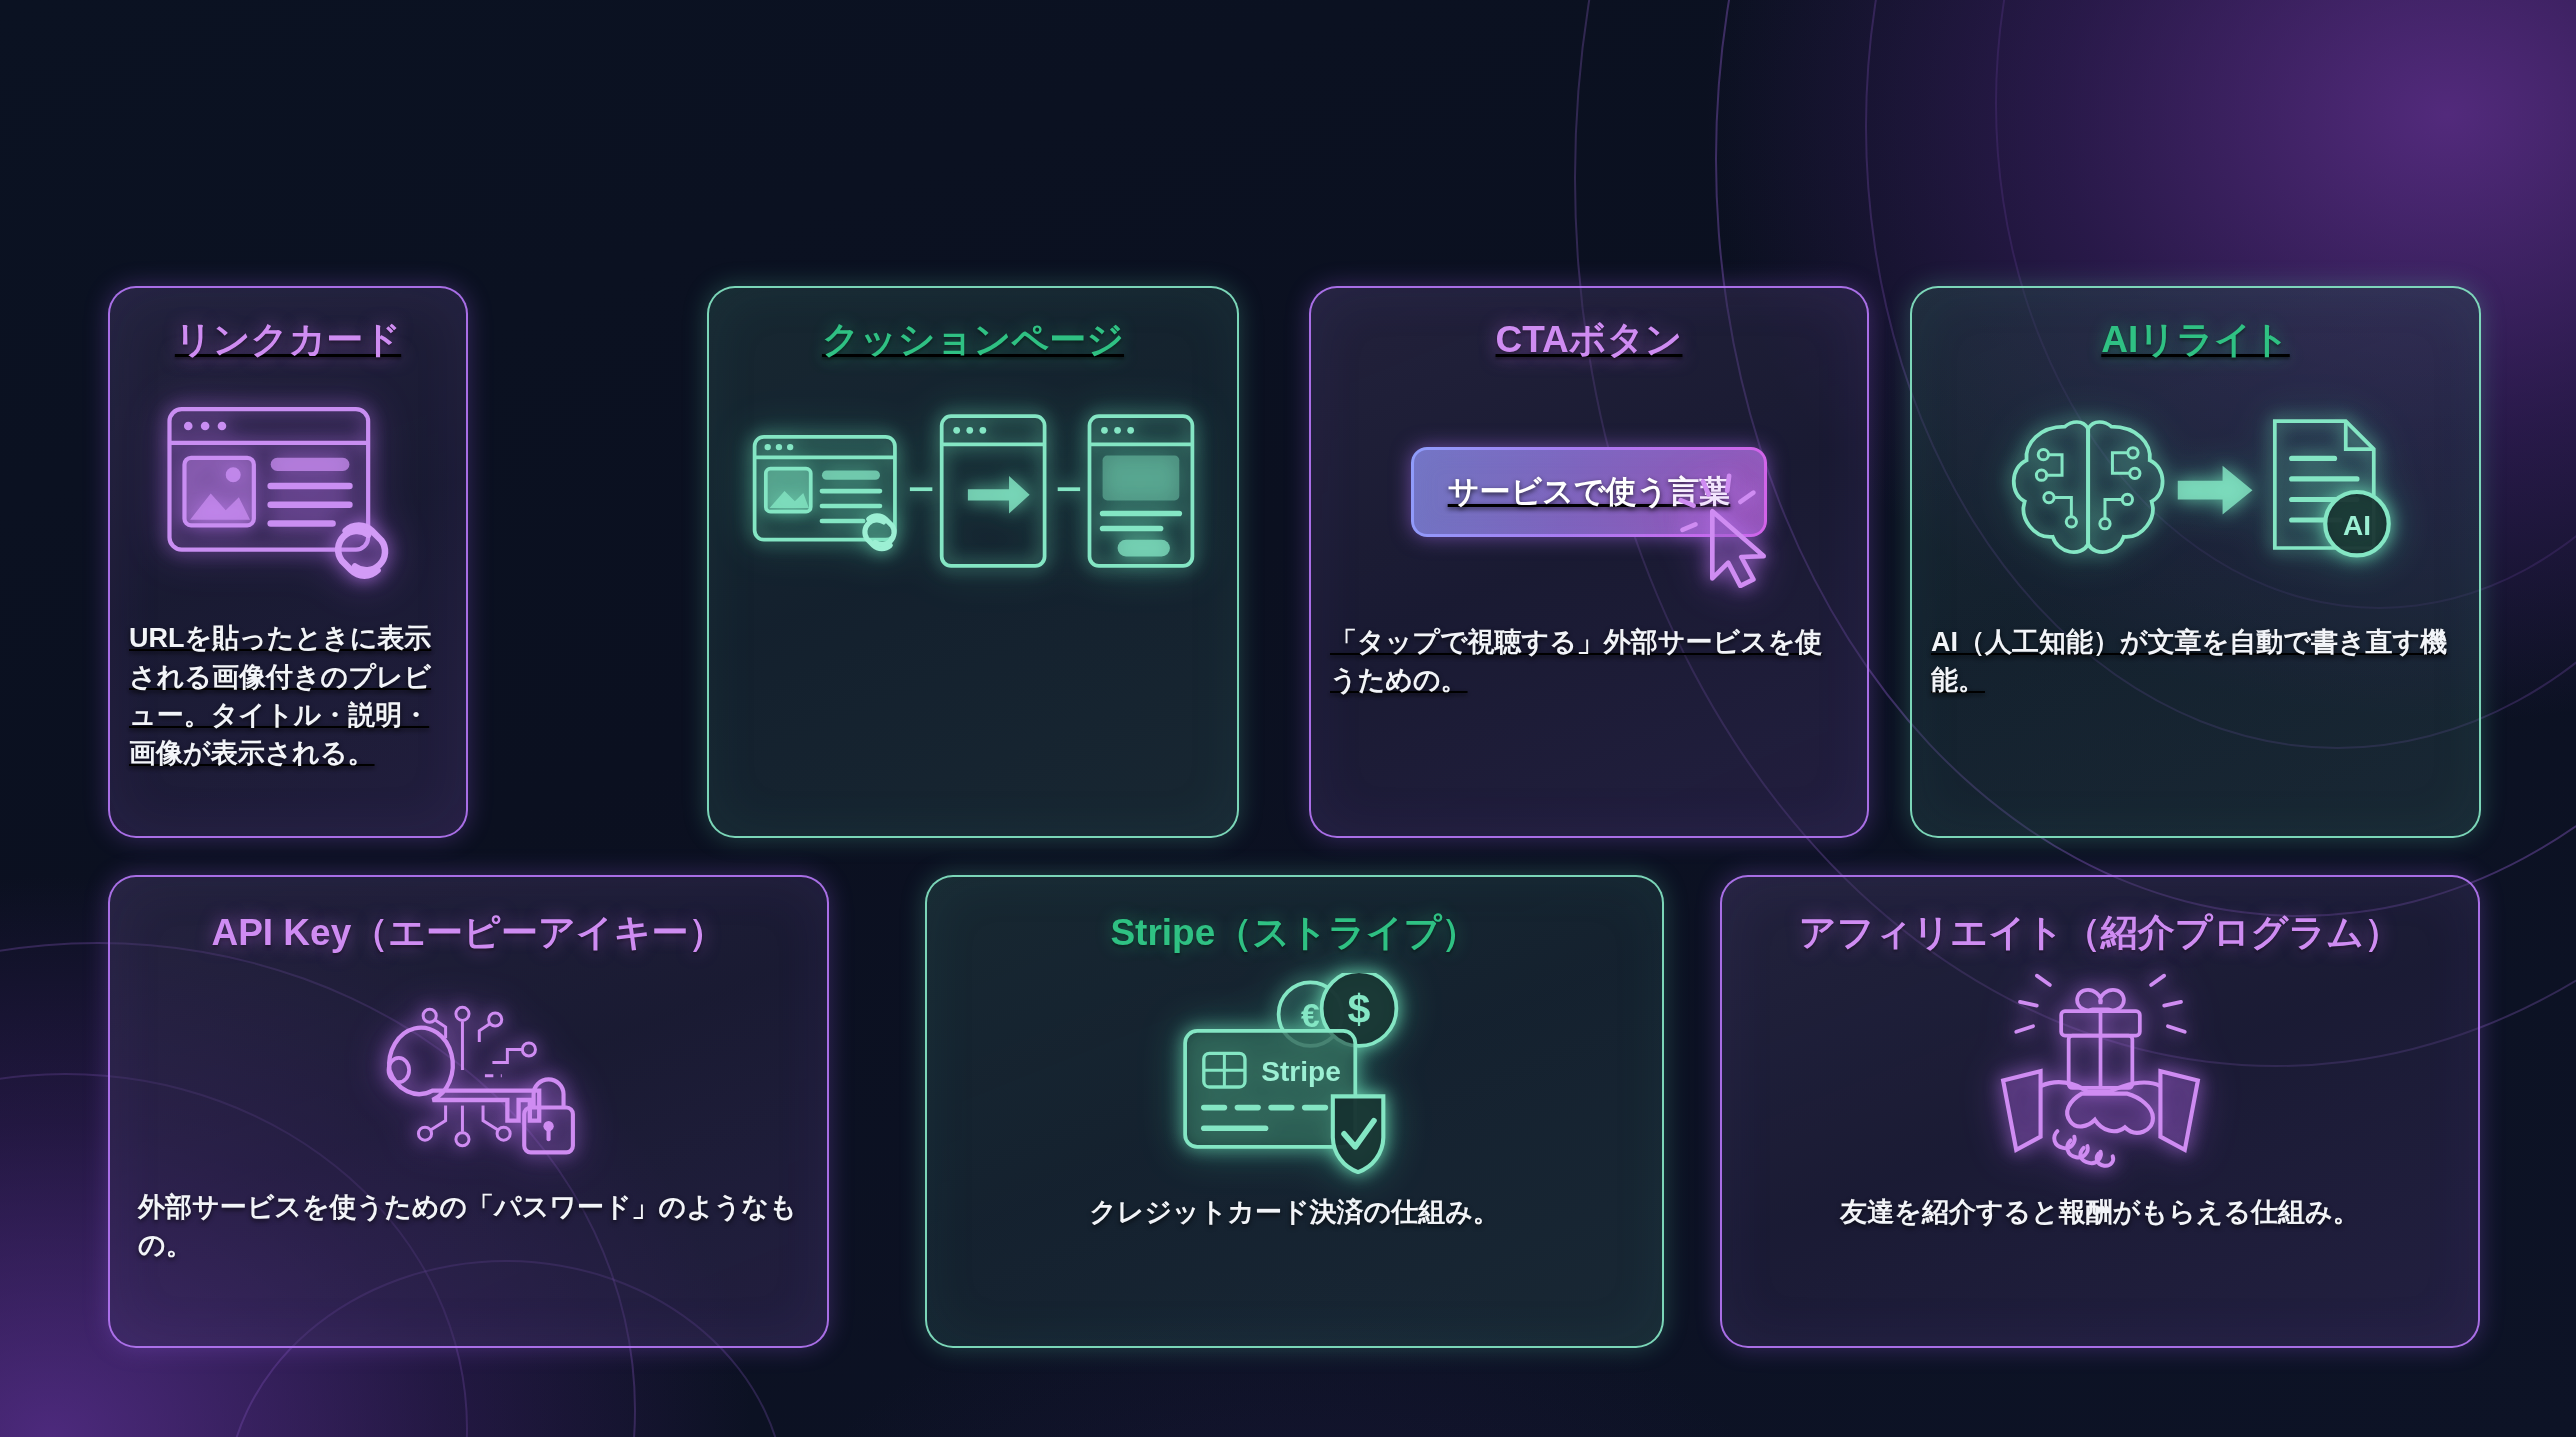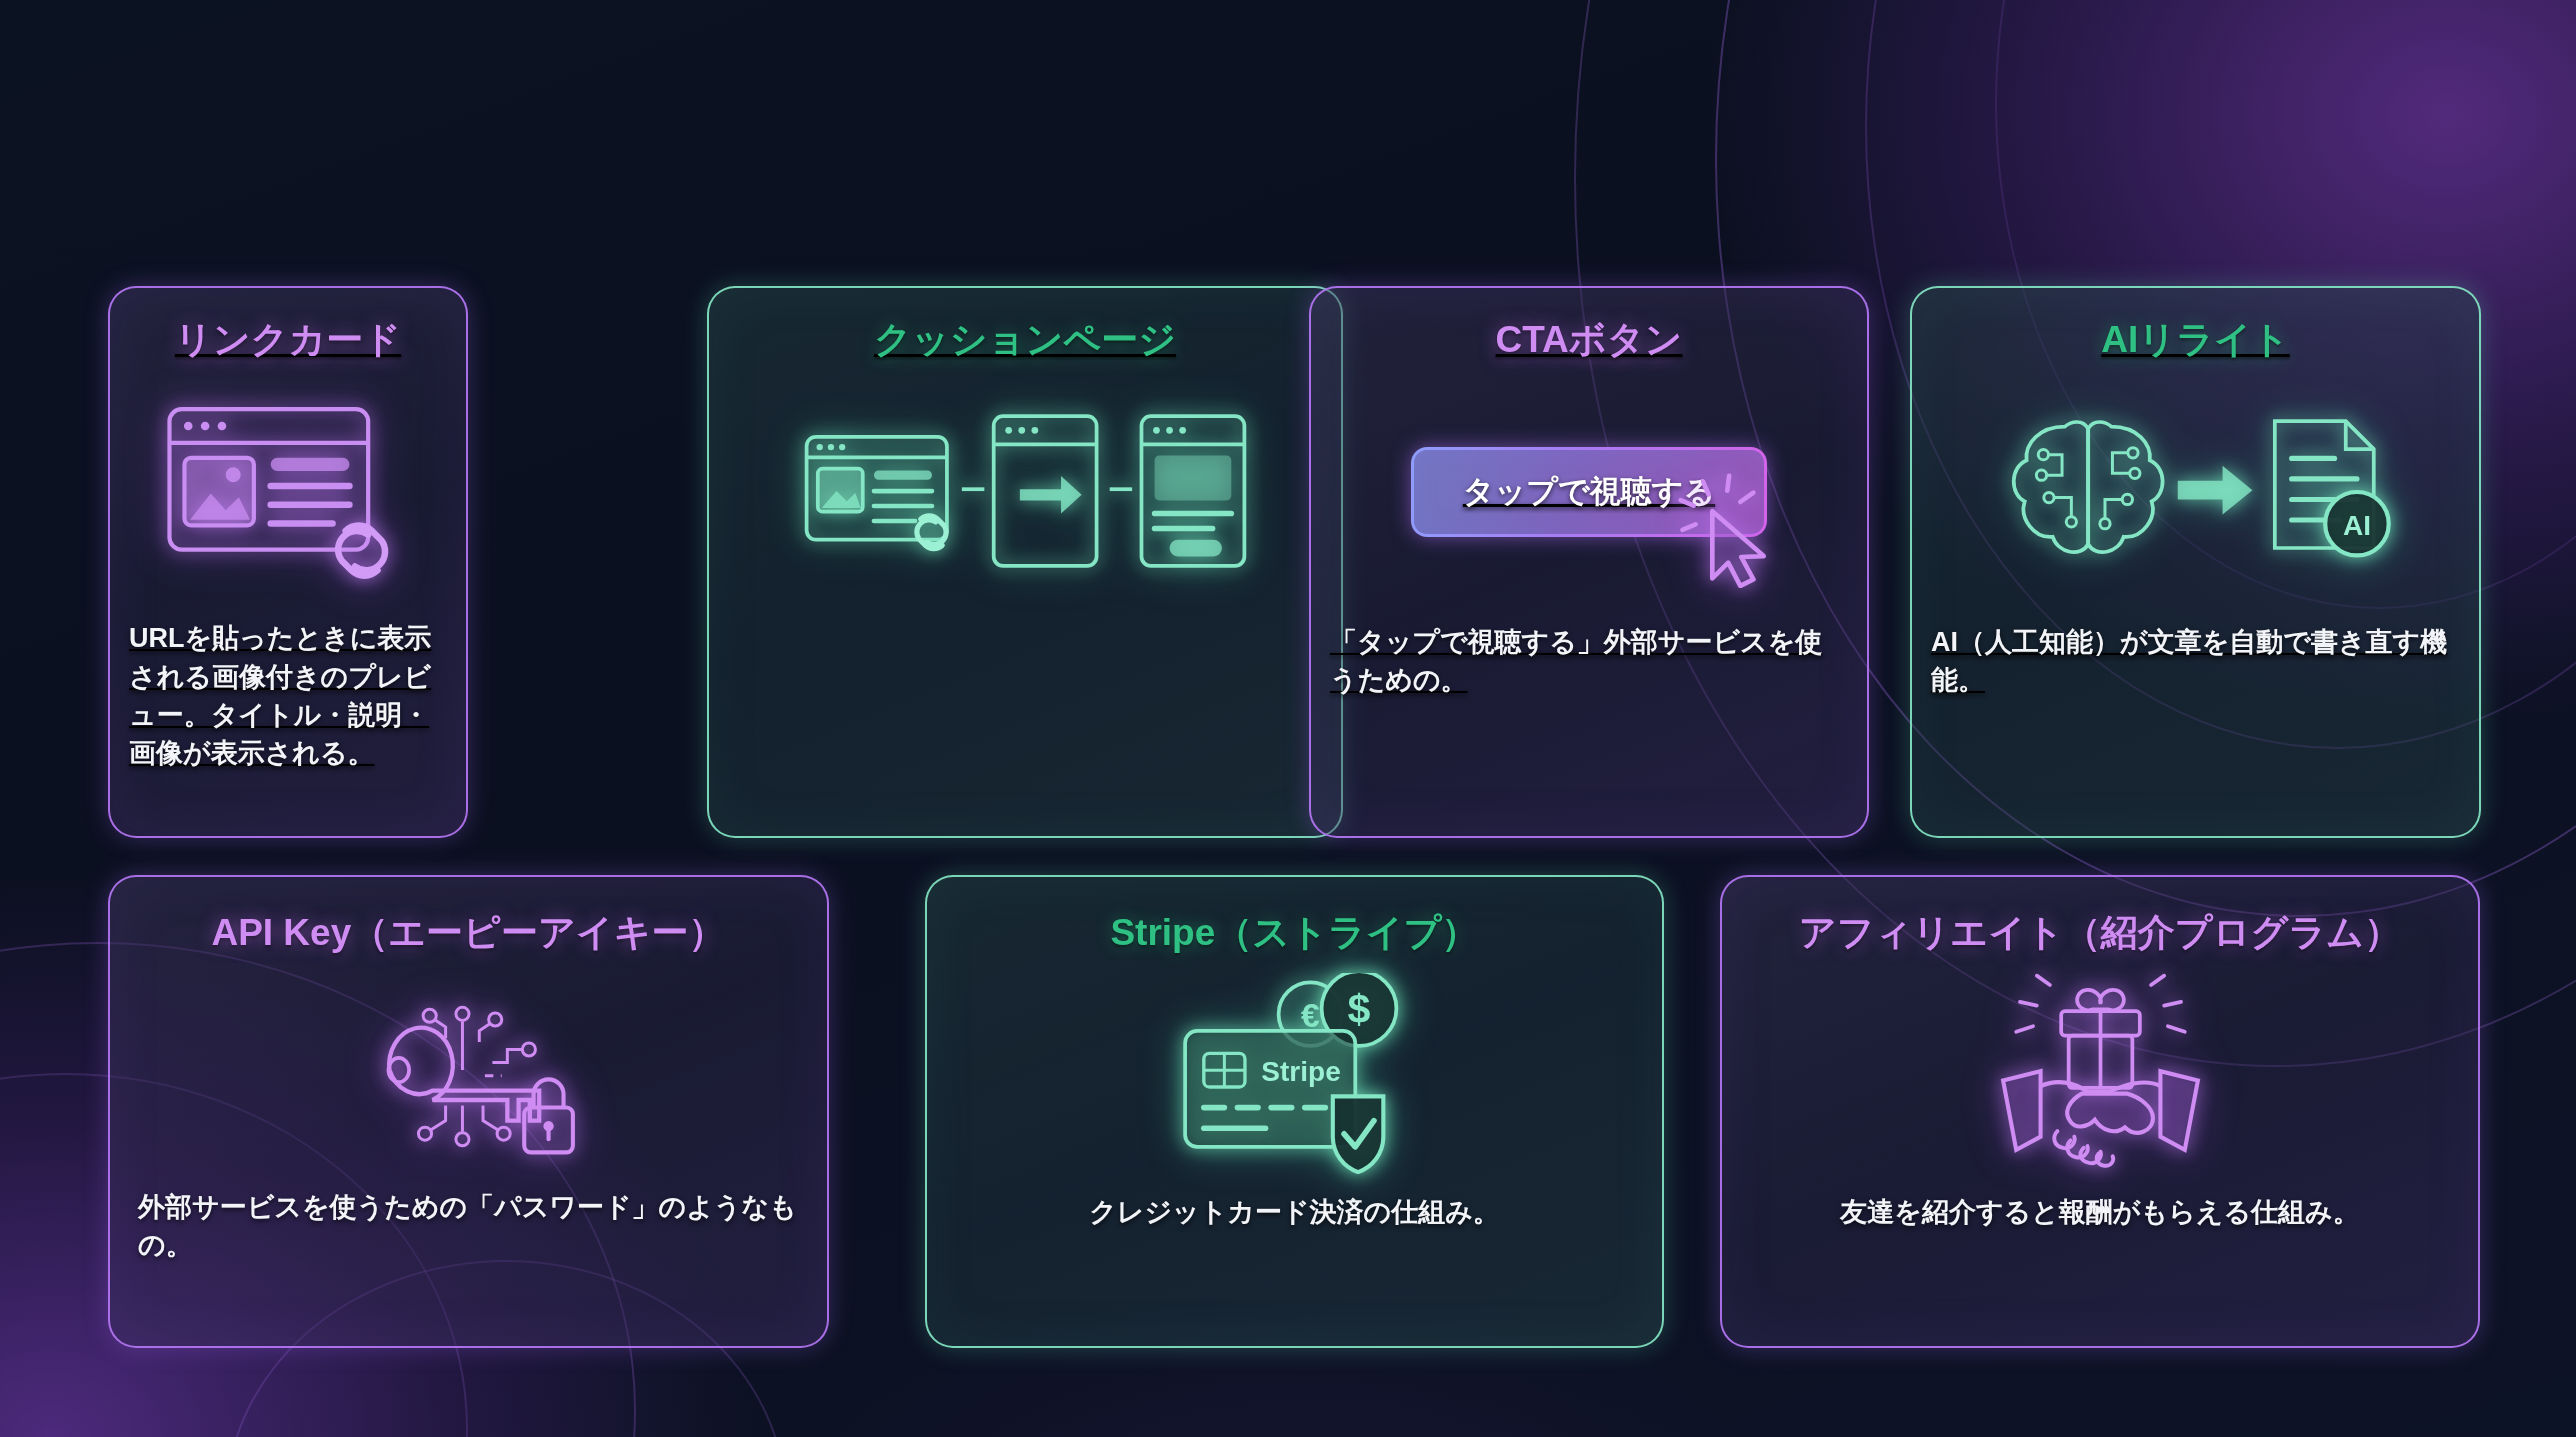--- a/index.html
+++ b/index.html
@@ -92,21 +92,21 @@
   }
 
   .icon-wrap { display: flex; align-items: center; justify-content: center; }
 
   .glow-purple { filter: drop-shadow(0 0 8.4px rgba(198,126,248,0.85)) drop-shadow(0 0 19px rgba(170,90,240,0.45)); }
   .glow-green  { filter: drop-shadow(0 0 8.4px rgba(120,232,190,0.85)) drop-shadow(0 0 19px rgba(60,210,165,0.40)); }
 
   
   .r1 { top: 286px; height: 552px; text-decoration: underline; }
   #card-1 { left: 108px;  width: 360px; }
-  #card-2 { left: 707px;  width: 636px; }
+  #card-2 { left: 707px;  width: 532px; }
   #card-3 { left: 1309px; width: 560px; }
   #card-4 { left: 1910px; width: 571px; }
 
   .r1 .card-title { font-size: 37px; margin-top: 32px; }
   .r1 .card-desc  { font-size: 27px; padding: 0 19px; width: 100%; }
 
   
   .r2 { top: 875px; height: 473px; }
   #card-5 { left: 108px;  width: 721px; }
   #card-6 { left: 925px;  width: 739px; }
@@ -218,21 +218,21 @@
         <line x1="378" y1="134" x2="440" y2="134" stroke-width="6" stroke-linecap="round"></line>
         <rect x="394" y="146" width="56" height="18" rx="9" fill="rgba(132,230,196,0.75)" stroke="none"></rect>
       </svg>
     </div>
   </div>
 
   <div class="card purple r1" id="card-3">
     <div class="card-title purple">CTAボタン</div>
     <div class="icon-wrap" style="height:262px;">
       <div class="cta-btn">
-        <span class="cta-label">タップで視聴する</span>
+        <span class="cta-label">サービスで使う言葉</span>
         <svg class="cursor-ic glow-purple" width="112" height="118" viewBox="0 0 120 126" fill="none">
           <g stroke="#cf8cf2" stroke-width="5" stroke-linecap="round">
             <line x1="36" y1="26" x2="30" y2="12"></line>
             <line x1="20" y1="38" x2="6" y2="32"></line>
             <line x1="22" y1="58" x2="8" y2="64"></line>
             <line x1="56" y1="22" x2="58" y2="6"></line>
             <line x1="70" y1="34" x2="84" y2="24"></line>
           </g>
           <path d="M40 44 L40 116 L57 99 L70 124 L84 117 L71 93 L95 92 Z" fill="rgba(88,60,130,0.20)" stroke="#cf8cf2" stroke-width="5" stroke-linejoin="round"></path>
         </svg>

